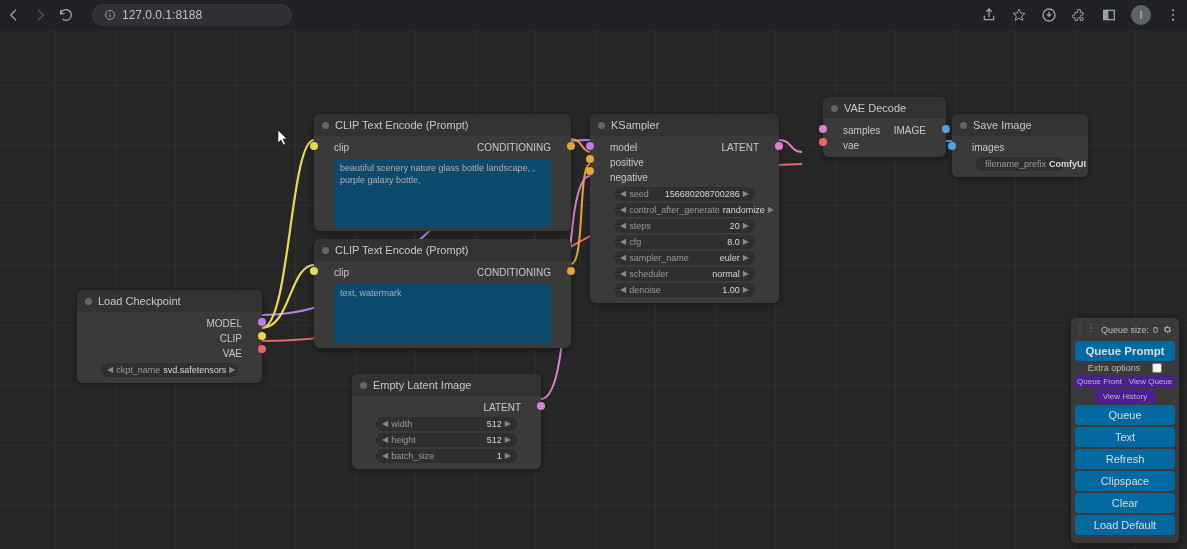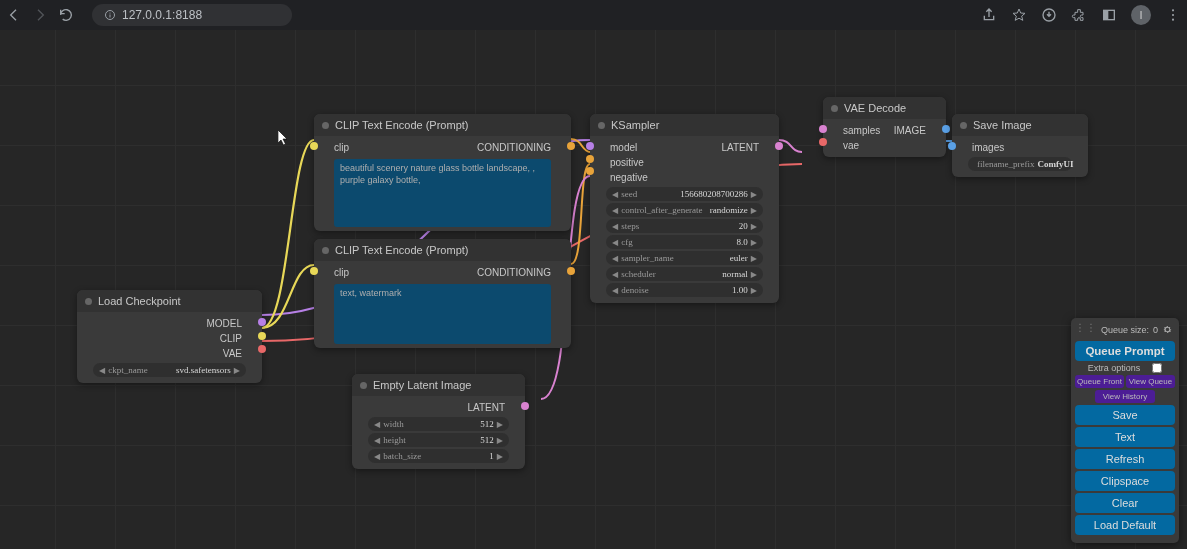--- a/index.html
+++ b/index.html
@@ -32,21 +32,21 @@
   .port { width:8px; height:8px; border-radius:50%; position:absolute; }
   .port.out { right:-4px; }
   .port.in { left:-4px; }
   .port.model { background:#b780e6; }
   .port.clip { background:#e8d858; }
   .port.vae { background:#e86868; }
   .port.cond { background:#e8a33a; }
   .port.latent { background:#d982d0; }
   .port.image { background:#5aa0e6; }
   .textarea { margin:4px 8px 0 8px; background:#0c4a6e; border-radius:3px; padding:4px 6px; font-size:9px; color:#aeaeae; min-height:50px; line-height:1.3; }
-  .widget { display:flex; align-items:center; justify-content:space-between; margin:2px 4px; background:#2f2f2f; border-radius:10px; padding:2px 6px; font-size:9px; height:14px;font-family:Liberation Serif, serif; }
+  .widget { display:flex; align-items:flex-start; justify-content:space-between; margin:2px 12px; background:#2f2f2f; border-radius:10px; padding:2px 6px; font-size:9px; height:14px; }
   .widget .arrow { color:#888; font-size:8px; cursor:pointer; user-select:none; }
   .widget .wlabel { color:#9a9a9a; flex:0 0 auto; margin:0 3px; }
   .widget .wval { color:#d8d8d8; margin-left:auto; margin-right:3px; }
   .widget .play { color:#888; font-size:8px; }
   
   .panel { position:absolute; right:8px; bottom:6px; width:108px; background:#3a3a3a; border-radius:5px; padding:4px 4px 6px 4px; font-size:10px; color:#c8c8c8; box-shadow:0 2px 8px rgba(0,0,0,.5); }
   .panel-top { display:flex; align-items:center; justify-content:flex-end; gap:4px; font-size:9px; color:#bbb; padding:2px 2px 4px 2px; }
   .dots { position:absolute; left:4px; top:4px; color:#777; font-size:10px; letter-spacing:1px; cursor:grab; }
   .gear { width:11px; height:11px; fill:#aaa; cursor:pointer; }
   .pbtn { display:block; width:100%; text-align:center; background:#0369a1; color:#ddd; border:none; border-radius:4px; padding:4px 0; margin:2px 0; font-size:11px; cursor:pointer; }
@@ -190,21 +190,21 @@
       <div class="row">
         <span class="port in clip" style="top:6px"></span>
         <span class="left">clip</span>
         <span class="right">CONDITIONING</span>
         <span class="port out cond" style="top:6px"></span>
       </div>
       <div class="textarea" style="min-height:60px">text, watermark</div>
     </div>
   </div>
 
-  <div class="node" style="left:352px; top:344px; width:173px;">
+  <div class="node" style="left:352px; top:344px; width:189px;">
     <div class="node-header">
       <span class="node-dot"></span>
       <span>Empty Latent Image</span>
     </div>
     <div class="node-body">
       <div class="row">
           <span></span>
           <span class="right">LATENT</span>
           <span class="port out latent" style="top:6px"></span>
         </div>
@@ -348,21 +348,21 @@
       <span>Extra options</span>
       <input type="checkbox" style="width: 10px; height: 10px;">
     </div>
     <div class="minirow">
       <div class="mini">Queue Front</div>
       <div class="mini">View Queue</div>
     </div>
     <div class="minirow" style="margin-top:2px; justify-content:center;">
       <div class="mini" style="flex:0 0 60%;">View History</div>
     </div>
-    <button class="pbtn">Save</button>
+    <button class="pbtn">Queue</button>
     <button class="pbtn">Text</button>
     <button class="pbtn">Refresh</button>
     <button class="pbtn">Clipspace</button>
     <button class="pbtn">Clear</button>
     <button class="pbtn">Load Default</button>
   </div>
 
 </div>
 
 </body></html>

